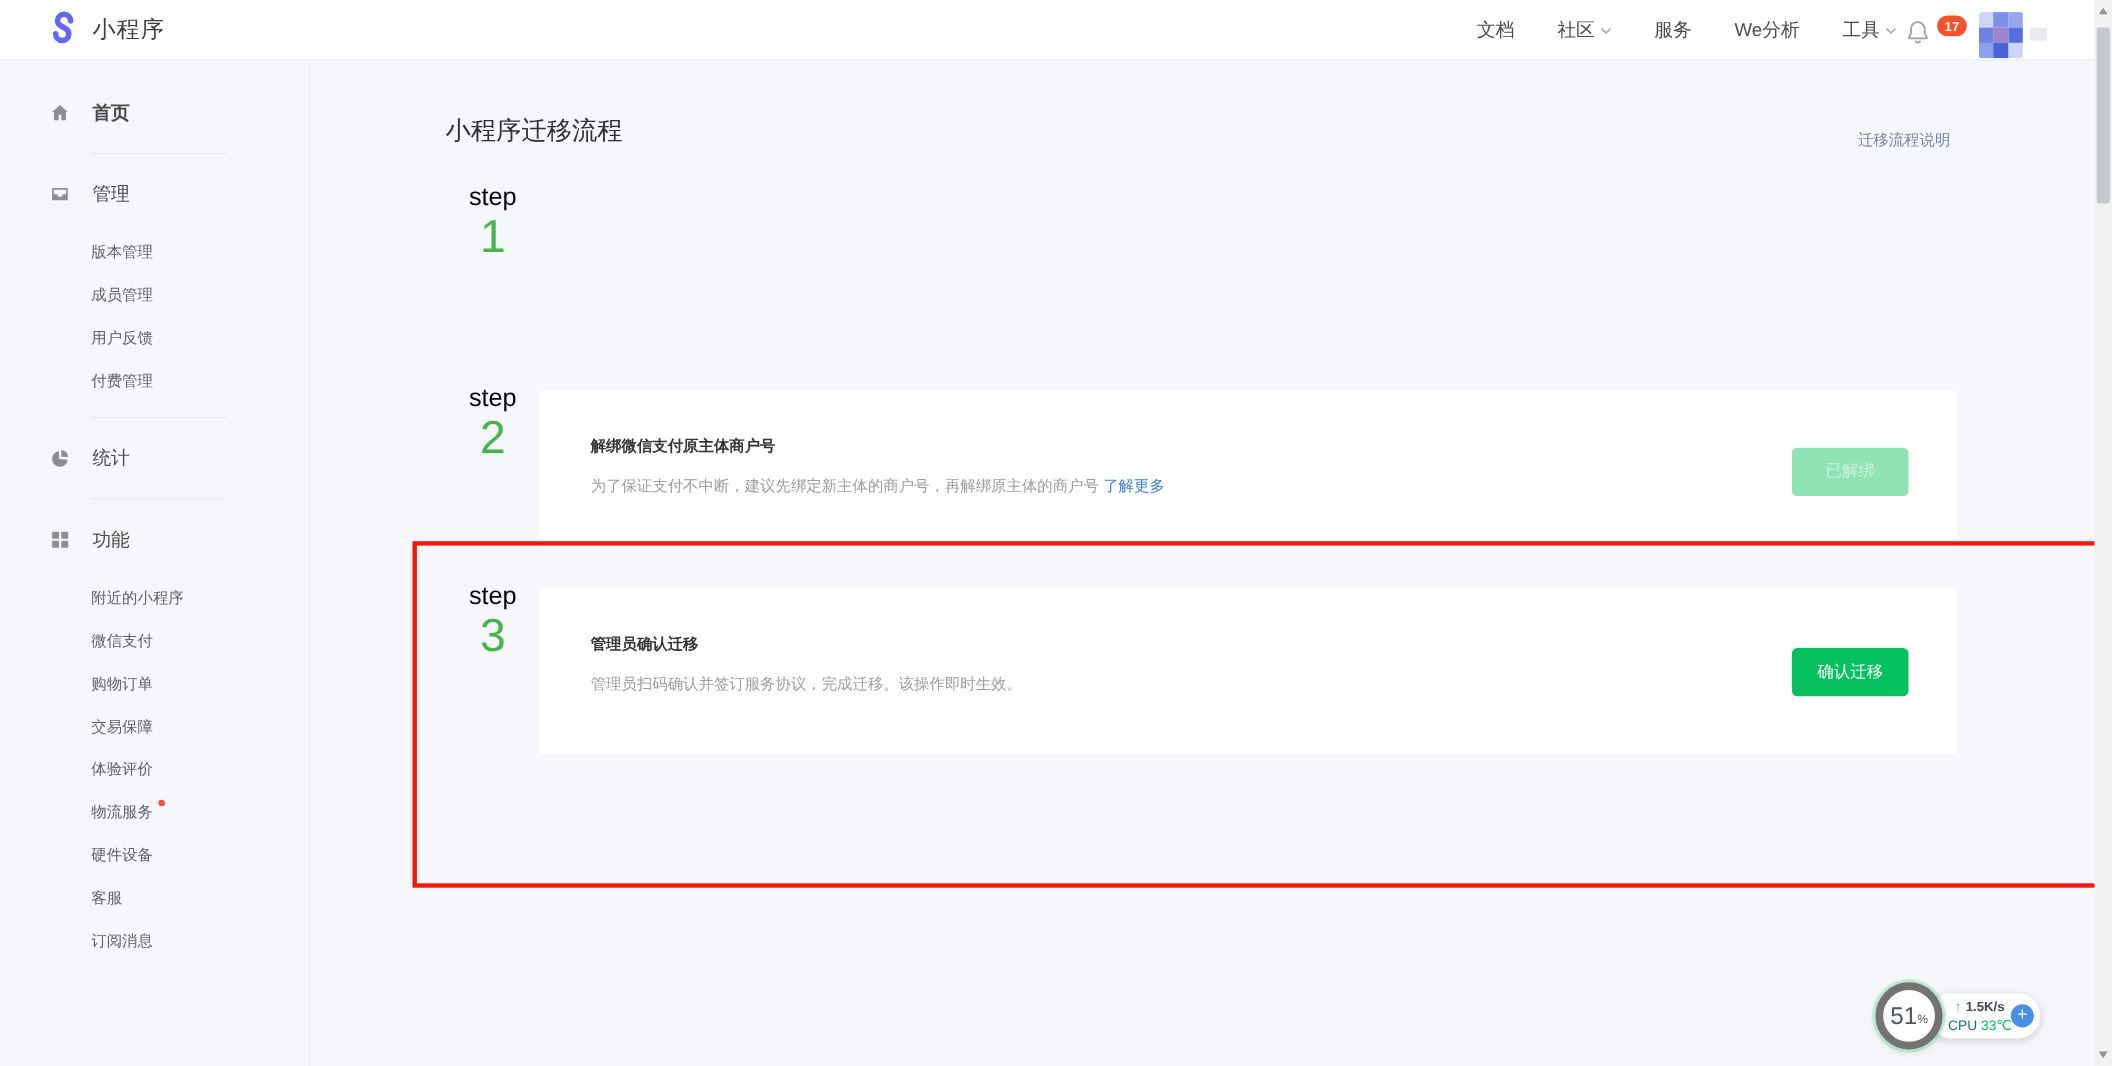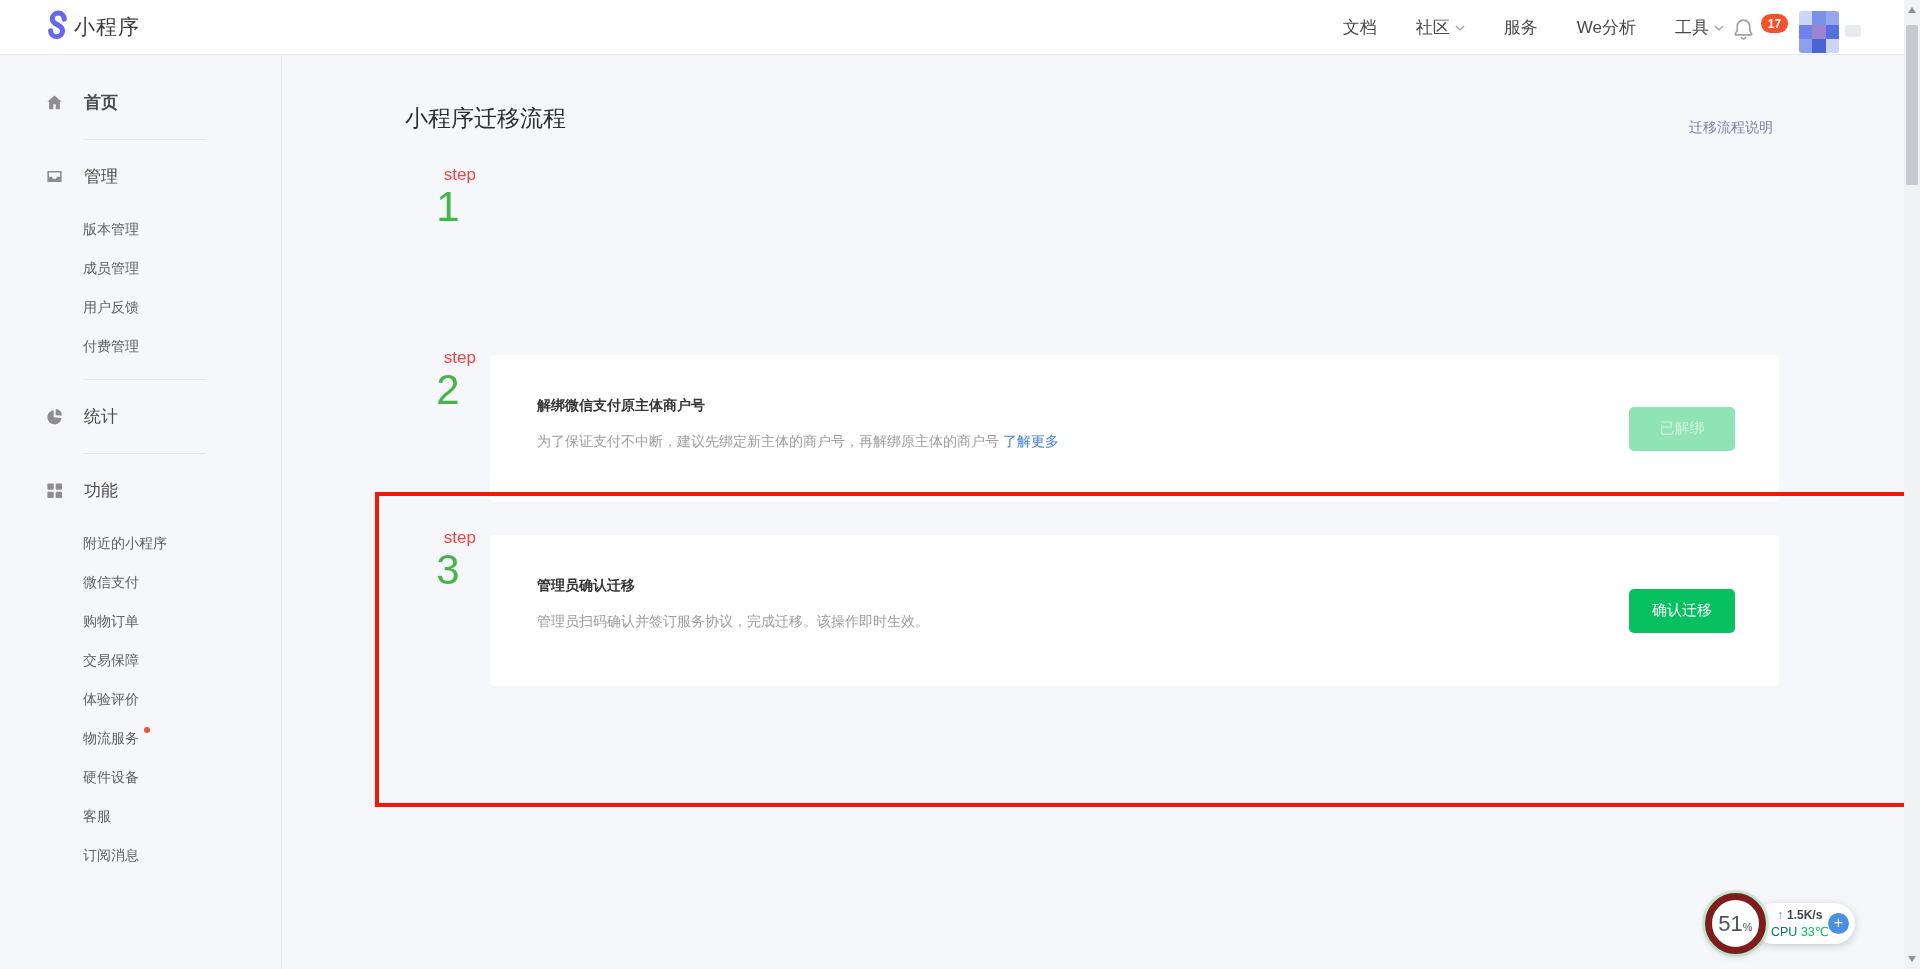--- a/index.html
+++ b/index.html
@@ -2,21 +2,21 @@
 <html><head>
 <meta charset="utf-8">
 <style>
   * { margin:0; padding:0; box-sizing:border-box; }
   html,body { width:1920px; height:969px; overflow:hidden; }
   body { font-family:"Liberation Sans","DejaVu Sans",sans-serif; background:#f6f7fa; color:#4a4a4a; }
   .stage { position:relative; width:1920px; height:969px; overflow:hidden; }
 
   
   .header { position:absolute; left:0; top:0; width:1920px; height:55px; background:#fff; border-bottom:1px solid #e9eaec; z-index:30; }
-  .logo { position:absolute; left:40px; top:10px; display:flex; align-items:center; }
+  .logo { position:absolute; left:40px; top:10px; display:flex; align-items:center; gap:10px; }
   .logo-text { font-size:21px; color:#3c3c3c; letter-spacing:1px; }
   .nav { position:absolute; right:196px; top:0; height:55px; display:flex; align-items:center; gap:39px; }
   .nav-item { font-size:17px; color:#4a4a4a; cursor:pointer; display:flex; align-items:center; gap:5px; }
   .chev { width:10px; height:10px; display:inline-block; }
   .bell-wrap { position:absolute; left:1731px; top:14px; width:46px; height:30px; }
   .bell-svg { width:25px; height:25px; position:absolute; left:0; top:3px; }
   .badge { position:absolute; left:30px; top:0; min-width:27px; height:19px; background:#f4512c; border-radius:10px; color:#fff; font-size:12px; font-weight:bold; display:flex; align-items:center; justify-content:center; padding:0 6px; }
   .avatar { position:absolute; left:1799px; top:11px; width:40px; height:42px; border-radius:3px; overflow:hidden; display:grid; grid-template-columns:1fr 1fr 1fr; grid-template-rows:1fr 1fr 1fr; }
   .avatar div { width:100%; height:100%; }
   .avatar-extra { position:absolute; left:1845px; top:25px; width:16px; height:12px; background:#e9eaed; border-radius:3px; }
@@ -30,21 +30,21 @@
   .sub-list { }
   .sub-item { height:39px; line-height:39px; padding-left:83px; font-size:14px; color:#5f6164; cursor:pointer; position:relative; }
   .red-dot { display:inline-block; width:6px; height:6px; background:#f4513c; border-radius:50%; vertical-align:top; margin:8px 0 0 5px; }
   .mt1{margin-top:22px;font-weight:bold;} .mt2{margin-top:13px;} .mt3{margin-top:12px;} .mt4{margin-top:10px;}
 
   
   .page-title { position:absolute; left:405px; top:103px; font-size:23px; color:#2e2e30; font-weight:500; }
   .help-link { position:absolute; left:1689px; top:119px; font-size:14px; color:#7583a6; cursor:pointer; }
 
   .step-label { position:absolute; width:56px; text-align:center; }
-  .step-word { font-size:17px; color:#ef4444; line-height:1.2;text-align:right; }
+  .step-word { font-size:23px; color:#000000; line-height:1.2; }
   .step-num { font-size:42px; color:#44b549; line-height:1.05; font-weight:400; }
   .sl1 { left:420px; top:165px; } .sl2 { left:420px; top:348px; } .sl3 { left:420px; top:528px; }
 
   .card { position:absolute; left:490px; width:1289px; background:#fff; border-radius:4px; box-shadow:0 1px 2px rgba(0,0,0,0.02); }
   .c1 { top:172px; height:146px; } .c2 { top:355px; height:147px; } .c3 { top:535px; height:151px; }
   .card-title { position:absolute; left:47px; top:42px; font-size:14px; font-weight:bold; color:#353535; }
   .card-desc { position:absolute; left:47px; top:78px; font-size:14px; color:#9b9da1; }
   .desc-link { color:#4180d8; cursor:pointer; }
   .card-btn { position:absolute; right:44px; top:50%; transform:translateY(-50%); width:106px; height:44px; border:none; border-radius:5px; font-size:15px; font-family:inherit; cursor:pointer; }
   .btn-disabled { background:#8fe3b4; color:#ccf2dd; }
@@ -52,21 +52,21 @@
 
   .red-rect { position:absolute; left:375px; top:492px; width:1541px; height:315px; border:4px solid #f2190b; z-index:20; pointer-events:none; }
 
   
   .mon-pill { position:absolute; left:1753px; top:903px; width:102px; height:41px; background:#fff; border-radius:21px; box-shadow:0 2px 8px rgba(0,0,0,0.18); z-index:21; }
   .mon-line1 { position:absolute; left:24px; top:5px; font-size:12px; color:#44474d; font-weight:bold; }
   .mon-up { color:#4a90e2; font-weight:bold; margin-right:4px; }
   .mon-line2 { position:absolute; left:18px; top:21px; font-size:12.5px; }
   .mon-cpu { color:#0f766e; } .mon-temp { color:#0bbd5e; }
   .mon-plus { position:absolute; left:75px; top:10px; width:21px; height:21px; border-radius:50%; background:#4a90e2; color:#fff; font-size:16px; line-height:20px; text-align:center; cursor:pointer; }
-  .mon-circle { position:absolute; left:1705px; top:893px; width:61px; height:61px; border-radius:50%; background:#fff; border:7px solid #7f1d1d; box-shadow:0 0 0 3px rgba(110,220,150,0.35), 0 2px 8px rgba(0,0,0,0.15); z-index:22; display:flex; align-items:center; justify-content:center; }
+  .mon-circle { position:absolute; left:1705px; top:893px; width:61px; height:61px; border-radius:50%; background:#fff; border:7px solid #737373; box-shadow:0 0 0 3px rgba(110,220,150,0.35), 0 2px 8px rgba(0,0,0,0.15); z-index:22; display:flex; align-items:center; justify-content:center; }
   .mon-pct { font-size:22px; color:#4e565e; } .mon-pct-sign { font-size:11px; color:#4e565e; margin-top:7px; }
 
   
   .scrollbar { position:absolute; right:0; top:0; width:16px; height:969px; background:#f1f2f4; z-index:40; }
   .sb-arrow { position:absolute; left:4px; width:0; height:0; border-left:4px solid transparent; border-right:4px solid transparent; }
   .sb-up { top:7px; border-bottom:6px solid #8f9296; }
   .sb-down { bottom:7px; border-top:6px solid #8f9296; }
   .sb-thumb { position:absolute; left:2px; top:25px; width:12px; height:160px; background:#c6c9cd; border-radius:2px; }
 </style>
 </head>

